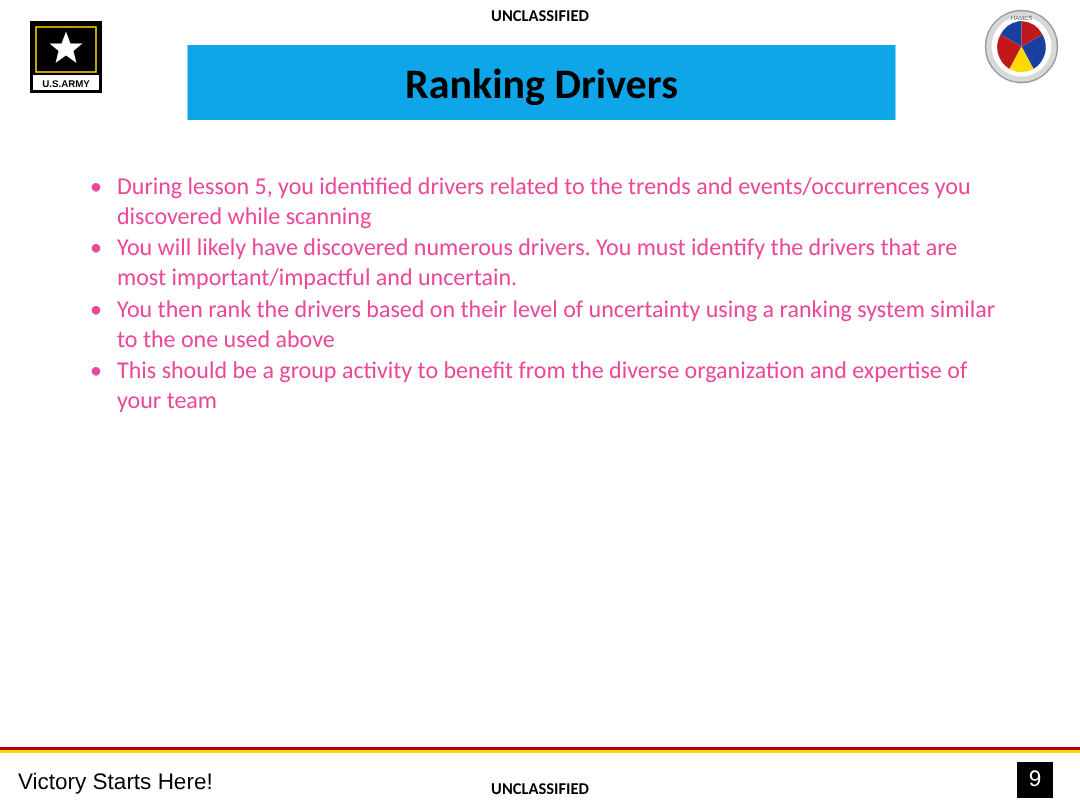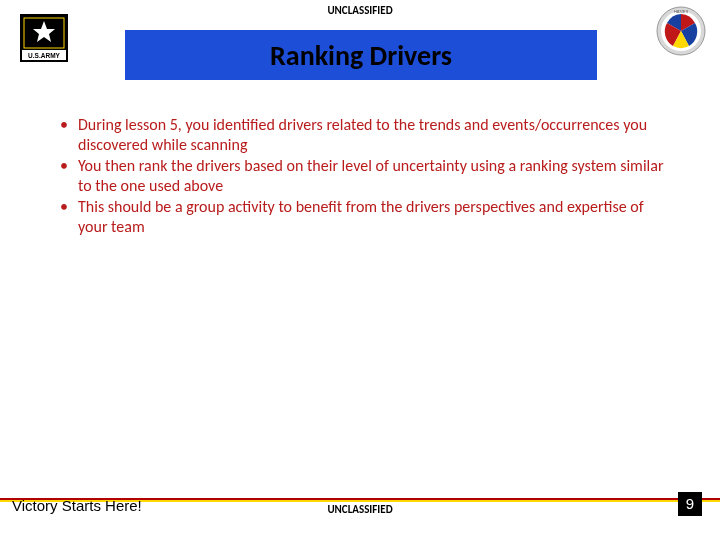--- a/index.html
+++ b/index.html
@@ -34,21 +34,21 @@
     right: 14px;
     width: 50px;
     height: 50px;
   }
   .title-block {
     position: absolute;
     top: 30px;
     left: 125px;
     width: 472px;
     height: 50px;
-    background: #1d4ed8;
+    background: #0ea5e9;
     display: flex;
     align-items: center;
     justify-content: center;
   }
   .title-block h1 {
     font-size: 28px;
     font-weight: bold;
     color: #000;
     font-family: Calibri, Arial, sans-serif;
   }
@@ -59,41 +59,41 @@
     right: 50px;
   }
   .content ul {
     list-style: none;
   }
   .content li {
     position: relative;
     padding-left: 18px;
     font-size: 16px;
     line-height: 1.25;
-    color: #b91c1c;
+    color: #ec4899;
     margin-bottom: 1px;
   }
   .content li::before {
     content: "•";
     position: absolute;
     left: 0;
     top: 0;
   }
   .footer-line {
     position: absolute;
     left: 0;
     bottom: 38px;
     width: 100%;
     height: 4px;
     background: #b00000;
     border-bottom: 2px solid #ffd800;
   }
   .footer {
     position: absolute;
-    bottom: 16px;
+    bottom: 0;
     left: 0;
     width: 100%;
     height: 34px;
   }
   .motto {
     position: absolute;
     left: 12px;
     bottom: 10px;
     font-family: Arial, sans-serif;
     font-size: 15px;
@@ -151,22 +151,23 @@
   </svg>
 </div>
 
 <div class="title-block">
   <h1>Ranking Drivers</h1>
 </div>
 
 <div class="content">
   <ul>
     <li>During lesson 5, you identified drivers related to the trends and events/occurrences you discovered while scanning</li>
+    <li>You will likely have discovered numerous drivers. You must identify the drivers that are most important/impactful and uncertain.</li>
     <li>You then rank the drivers based on their level of uncertainty using a ranking system similar to the one used above</li>
-    <li>This should be a group activity to benefit from the drivers perspectives and expertise of your team</li>
+    <li>This should be a group activity to benefit from the diverse organization and expertise of your team</li>
   </ul>
 </div>
 
 <div class="footer-line"></div>
 
 <div class="footer">
   <div class="motto">Victory Starts Here!</div>
   <div class="bottom-classification">UNCLASSIFIED</div>
   <div class="page-number">9</div>
 </div>

